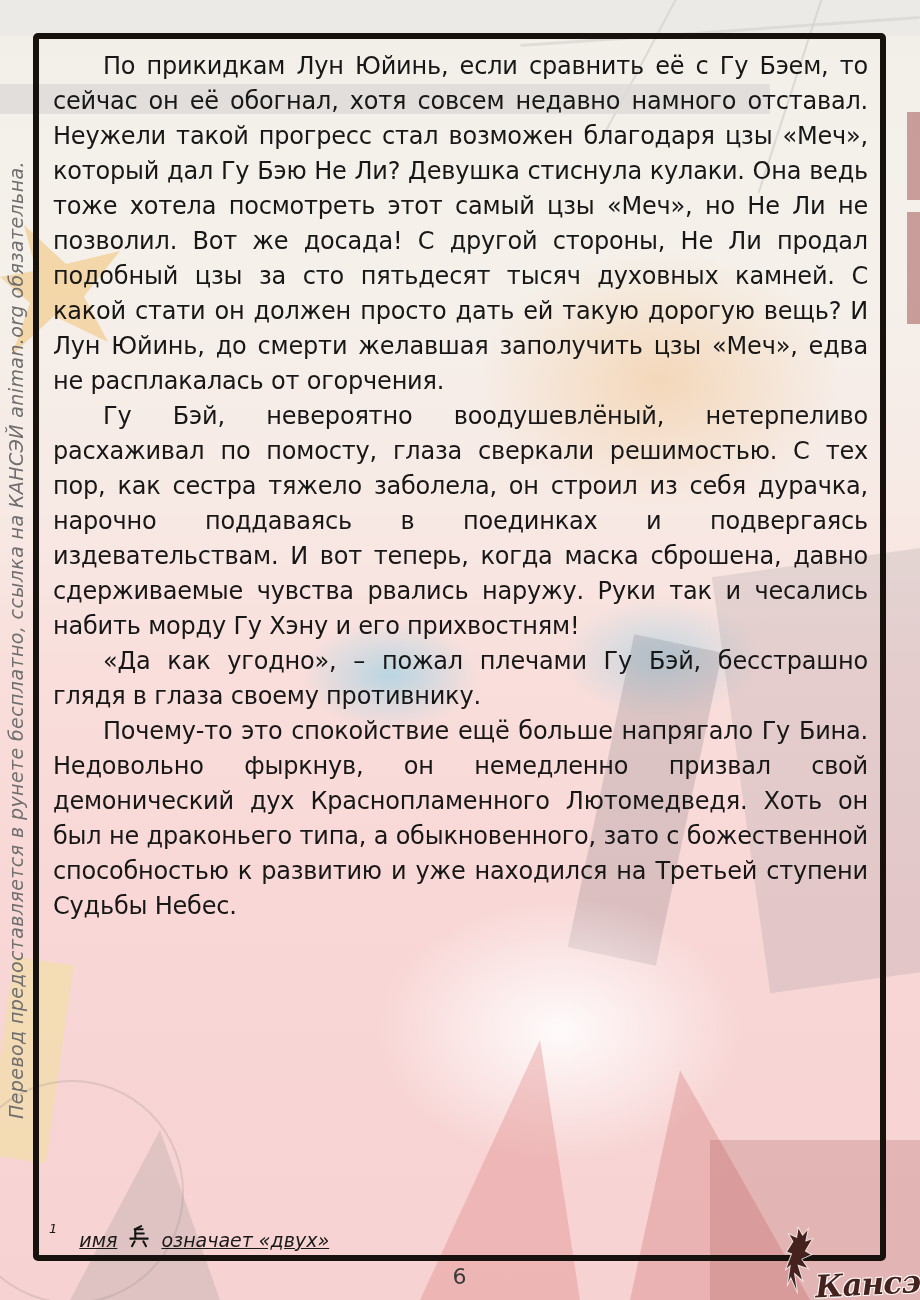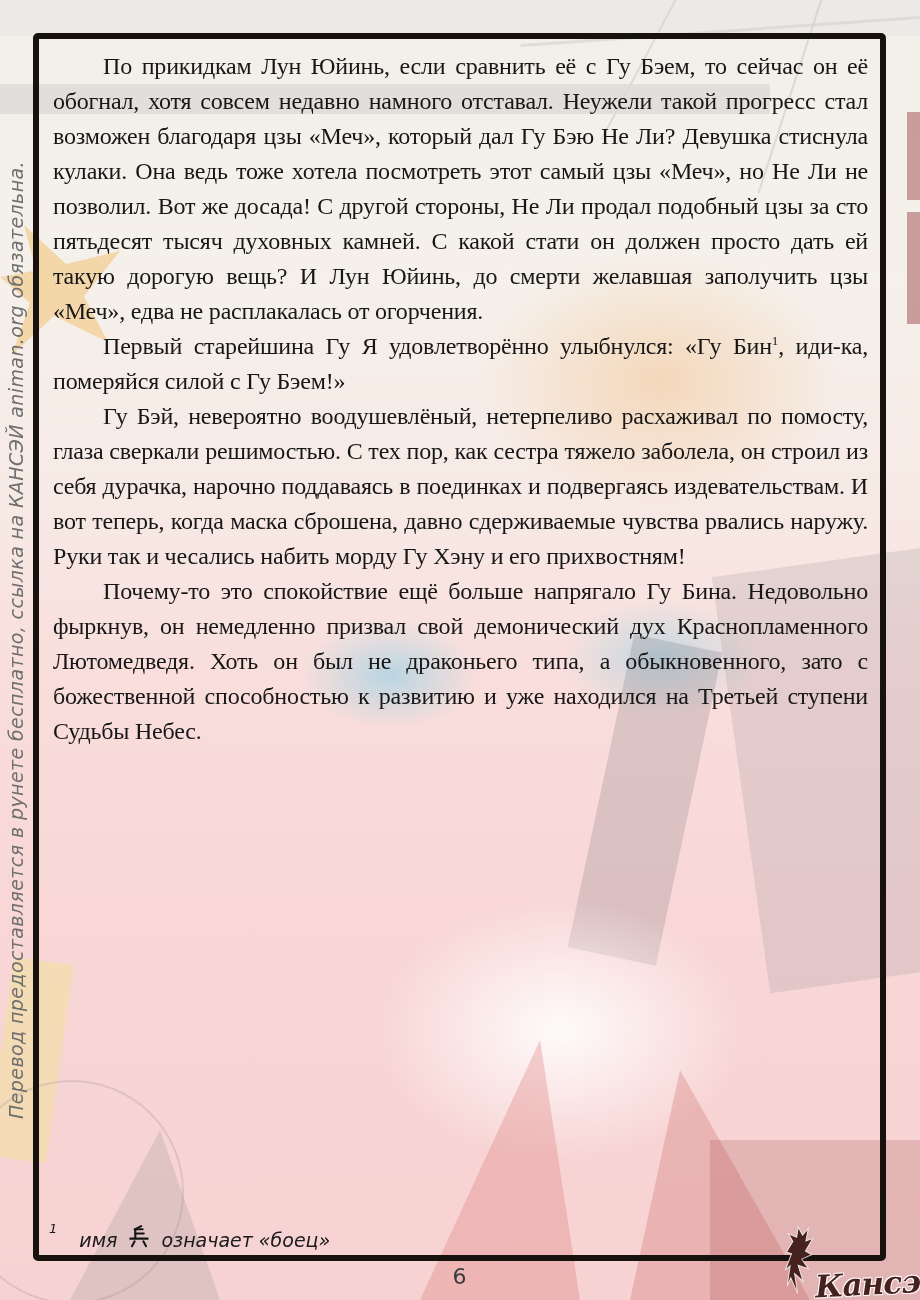--- a/index.html
+++ b/index.html
@@ -42,33 +42,33 @@
   .spike-gray-1{left:70px;bottom:0;width:0;height:0;border-left:90px solid transparent;
     border-right:60px solid transparent;border-bottom:170px solid rgba(140,140,140,.22);}
   .corner-maroon{right:0;bottom:0;width:210px;height:160px;background:rgba(150,60,60,.20);}
   .arc-sketch{left:-40px;top:1080px;width:220px;height:220px;border:2px solid rgba(150,140,140,.25);border-radius:50%;}
   
   .frame{
     position:absolute;left:33px;top:33px;width:853px;height:1228px;
     border:6px solid #18120e;border-radius:5px;box-sizing:border-box;
     padding:10px 12px 46px 14px;z-index:1;
   }
-  .text-body{max-height:1162px;overflow:hidden;font-family:Liberation Serif, serif;}
+  .text-body{max-height:1162px;overflow:hidden;}
   .para{
     margin:0;text-indent:50px;text-align:justify;
     font-size:24px;line-height:35px;letter-spacing:-0.2px;
     color:#171717;
   }
   sup{font-size:.55em;vertical-align:super;line-height:0;}
   .footnote{
     position:absolute;left:10px;bottom:4px;display:flex;align-items:flex-end;
     font-size:19px;font-style:italic;color:#1a1a1a;white-space:nowrap;
   }
   .footnote .fn-marker{font-size:13px;margin-right:22px;align-self:flex-start;}
-  .footnote .fn-word{margin-right:9px;}
+  .footnote .fn-word{margin-right:9px;text-decoration:underline;}
   .hanzi{display:inline-block;margin:0 9px 0 0;position:relative;top:3px;}
   
   .side-note{
     position:absolute;left:16px;top:640px;transform:translate(-50%,-50%) rotate(-90deg);
     white-space:nowrap;font-size:19px;font-style:italic;color:#6f6f6f;
     letter-spacing:.4px;z-index:2;
   }
   .page-number{
     position:absolute;left:33px;top:1264px;width:853px;text-align:center;
     font-size:22px;color:#3b3b3b;z-index:2;
@@ -109,40 +109,40 @@
     <div class="spike-red-1"></div>
     <div class="spike-red-2"></div>
     <div class="spike-gray-1"></div>
     <div class="corner-maroon"></div>
     <div class="arc-sketch"></div>
   </div>
 
   <div class="frame">
     <div class="text-body">
       <p class="para"><span>По прикидкам Лун Юйинь, если сравнить её с Гу Бэем, то сейчас он её обогнал, хотя совсем недавно намного отставал. Неужели такой прогресс стал возможен благодаря цзы «Меч», который дал Гу Бэю Не Ли? Девушка стиснула кулаки. Она ведь тоже хотела посмотреть этот самый цзы «Меч», но Не Ли не позволил. Вот же досада! С другой стороны, Не Ли продал подобный цзы за сто пятьдесят тысяч духовных камней. С какой стати он должен просто дать ей такую дорогую вещь? И Лун Юйинь, до смерти желавшая заполучить цзы «Меч», едва не расплакалась от огорчения.</span></p>
-      <p class="para"><span>Первый старейшина Гу Я удовлетворённо улыбнулся: «Гу Бин</span><sup>1</sup><span>, иди-ка, померяйся силой с Гу Бэем!»</span></p>
       <p class="para"><span>Гу Бэй, невероятно воодушевлёный, нетерпеливо расхаживал по помосту, глаза сверкали решимостью. С тех пор, как сестра тяжело заболела, он строил из себя дурачка, нарочно поддаваясь в поединках и подвергаясь издевательствам. И вот теперь, когда маска сброшена, давно сдерживаемые чувства рвались наружу. Руки так и чесались набить морду Гу Хэну и его прихвостням!</span></p>
+      <p class="para"><span>«Да как угодно», – пожал плечами Гу Бэй, бесстрашно глядя в глаза своему противнику.</span></p>
       <p class="para"><span>Почему-то это спокойствие ещё больше напрягало Гу Бина. Недовольно фыркнув, он немедленно призвал свой демонический дух Краснопламенного Лютомедведя. Хоть он был не драконьего типа, а обыкновенного, зато с божественной способностью к развитию и уже находился на Третьей ступени Судьбы Небес.</span></p>
     </div>
 
     <div class="footnote">
       <span class="fn-marker">1</span>
       <span class="fn-word">имя</span>
       <span class="hanzi" role="img" aria-label="兵">
         <svg width="26" height="26" viewBox="0 0 24 24" fill="none" stroke="#141414" stroke-width="1.9" stroke-linecap="round">
           <path d="M14 2 L8 5"></path>
           <path d="M8.6 4.8 L8.6 13.2"></path>
           <path d="M8.6 4.8 L15.4 4.8"></path>
           <path d="M8.6 8.8 L16.4 8.8"></path>
           <path d="M4 13.5 L20 13.5"></path>
           <path d="M8 16 L5.5 20.5"></path>
           <path d="M16 16 L18.5 20.5"></path>
         </svg>
       </span>
-      <span class="fn-word">означает «боец»</span>
+      <span class="fn-word">означает «двух»</span>
     </div>
   </div>
 
   <div class="side-note">Перевод предоставляется в рунете бесплатно, ссылка на КАНСЭЙ animan.org обязательна.</div>
 
   <div class="page-number">6</div>
 
   <div class="logo">
     <span class="brush">
       <svg width="34" height="74" viewBox="0 0 34 74">

